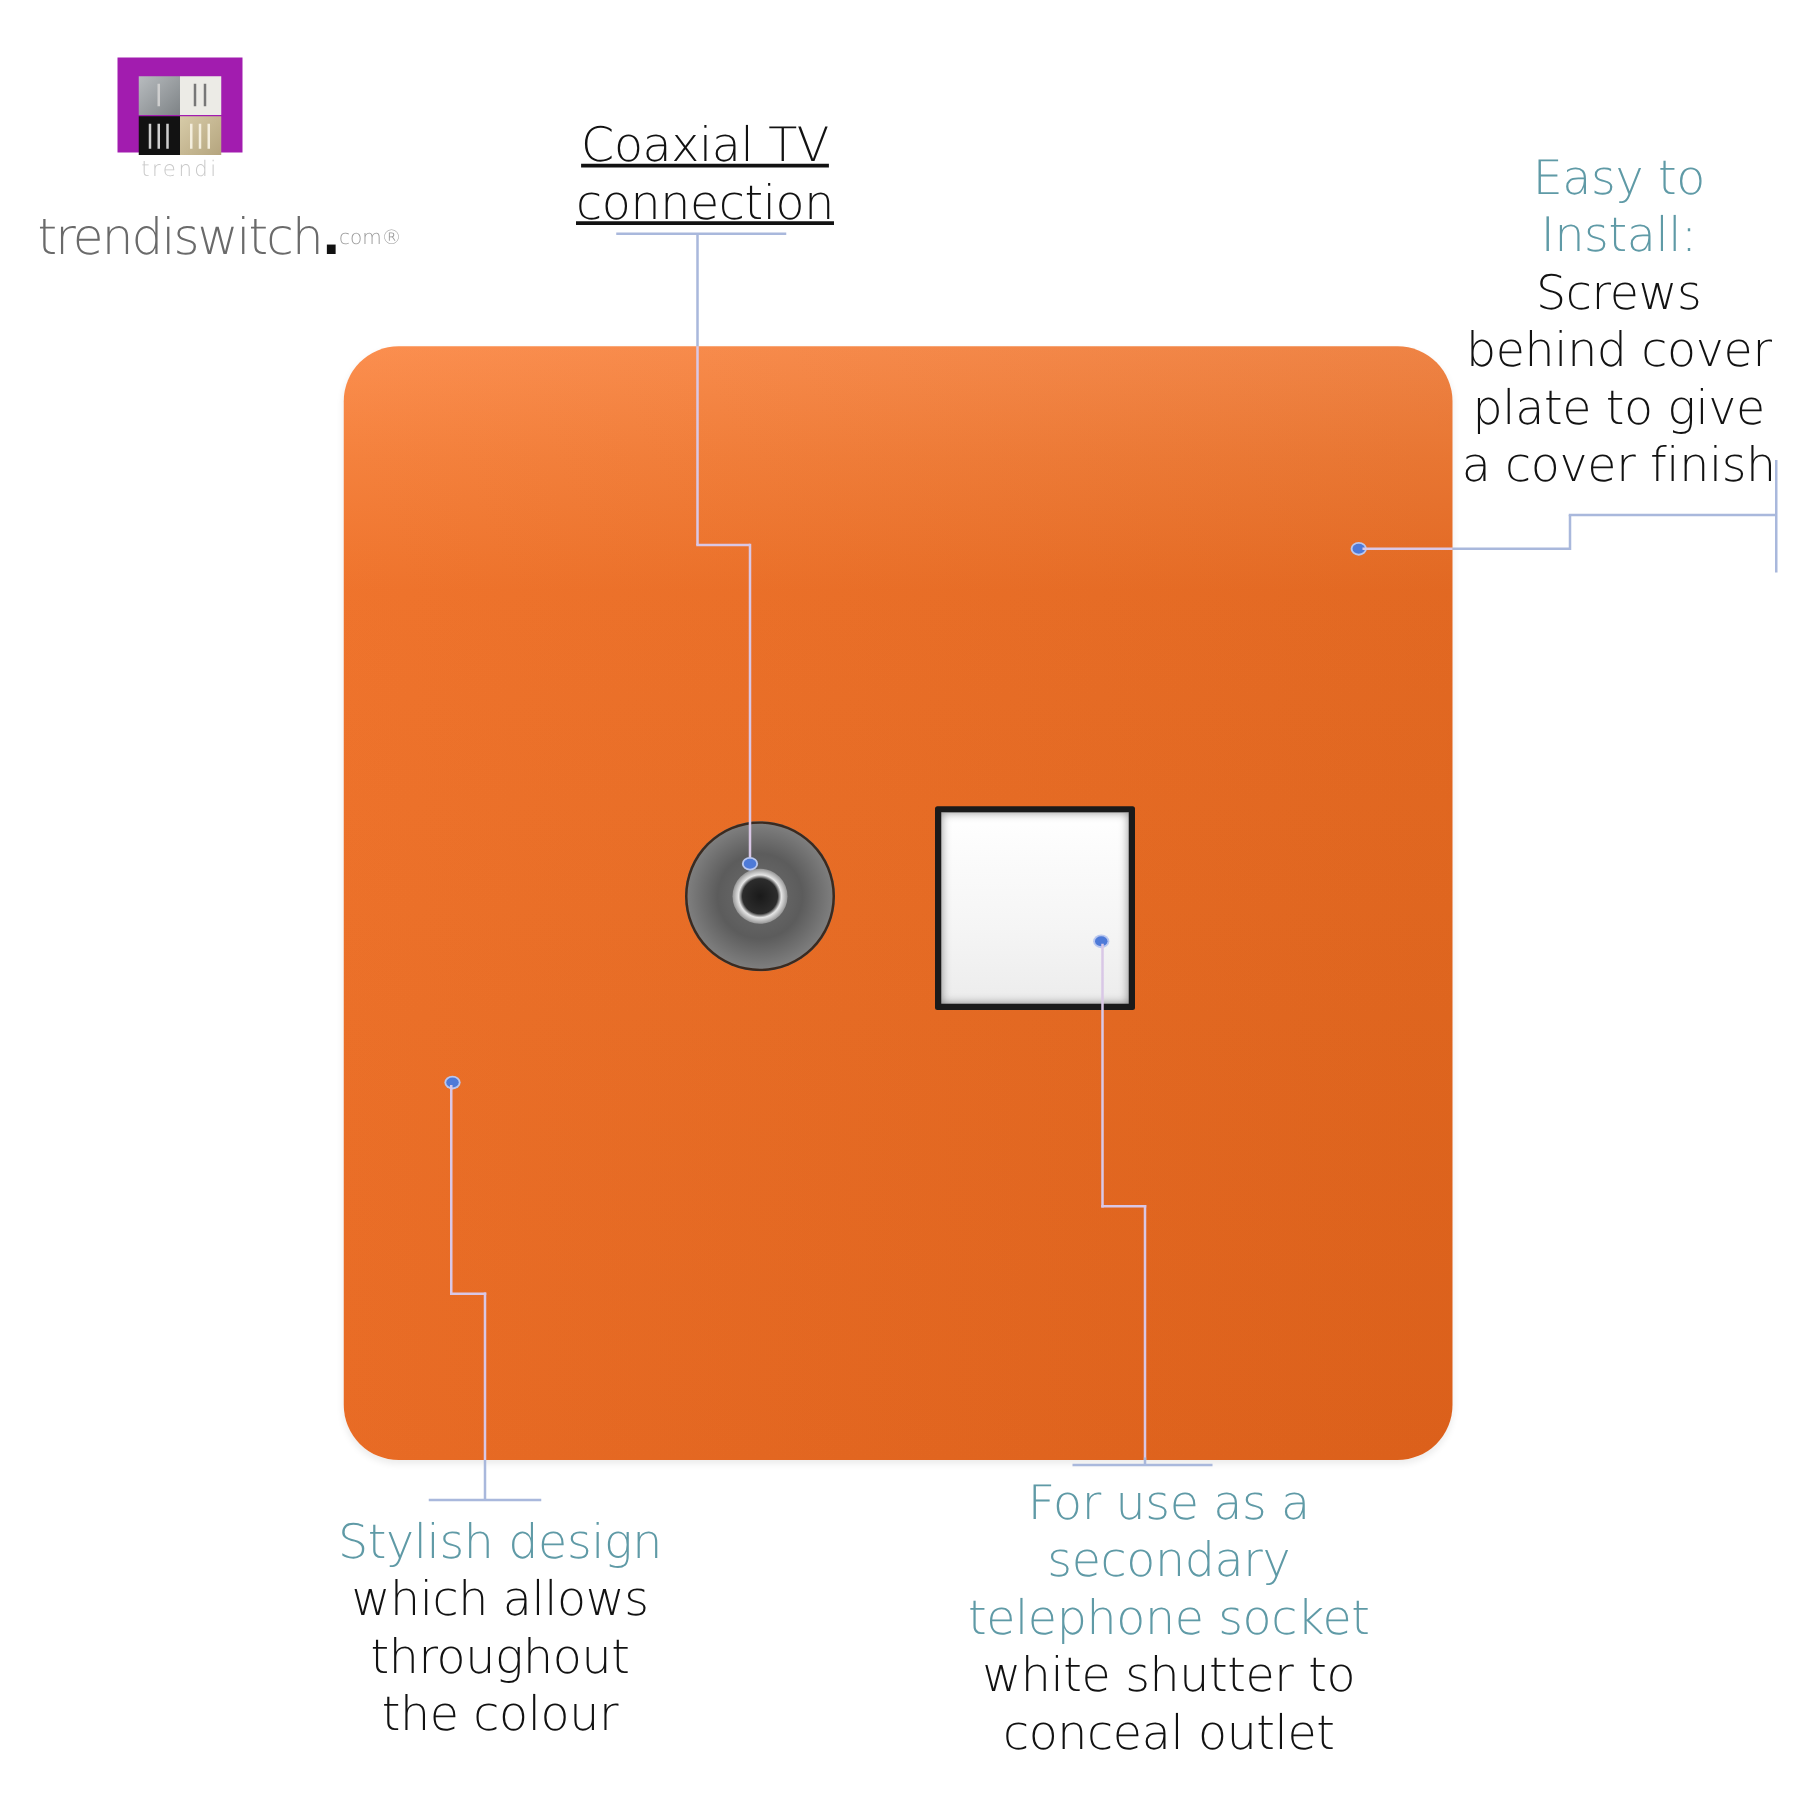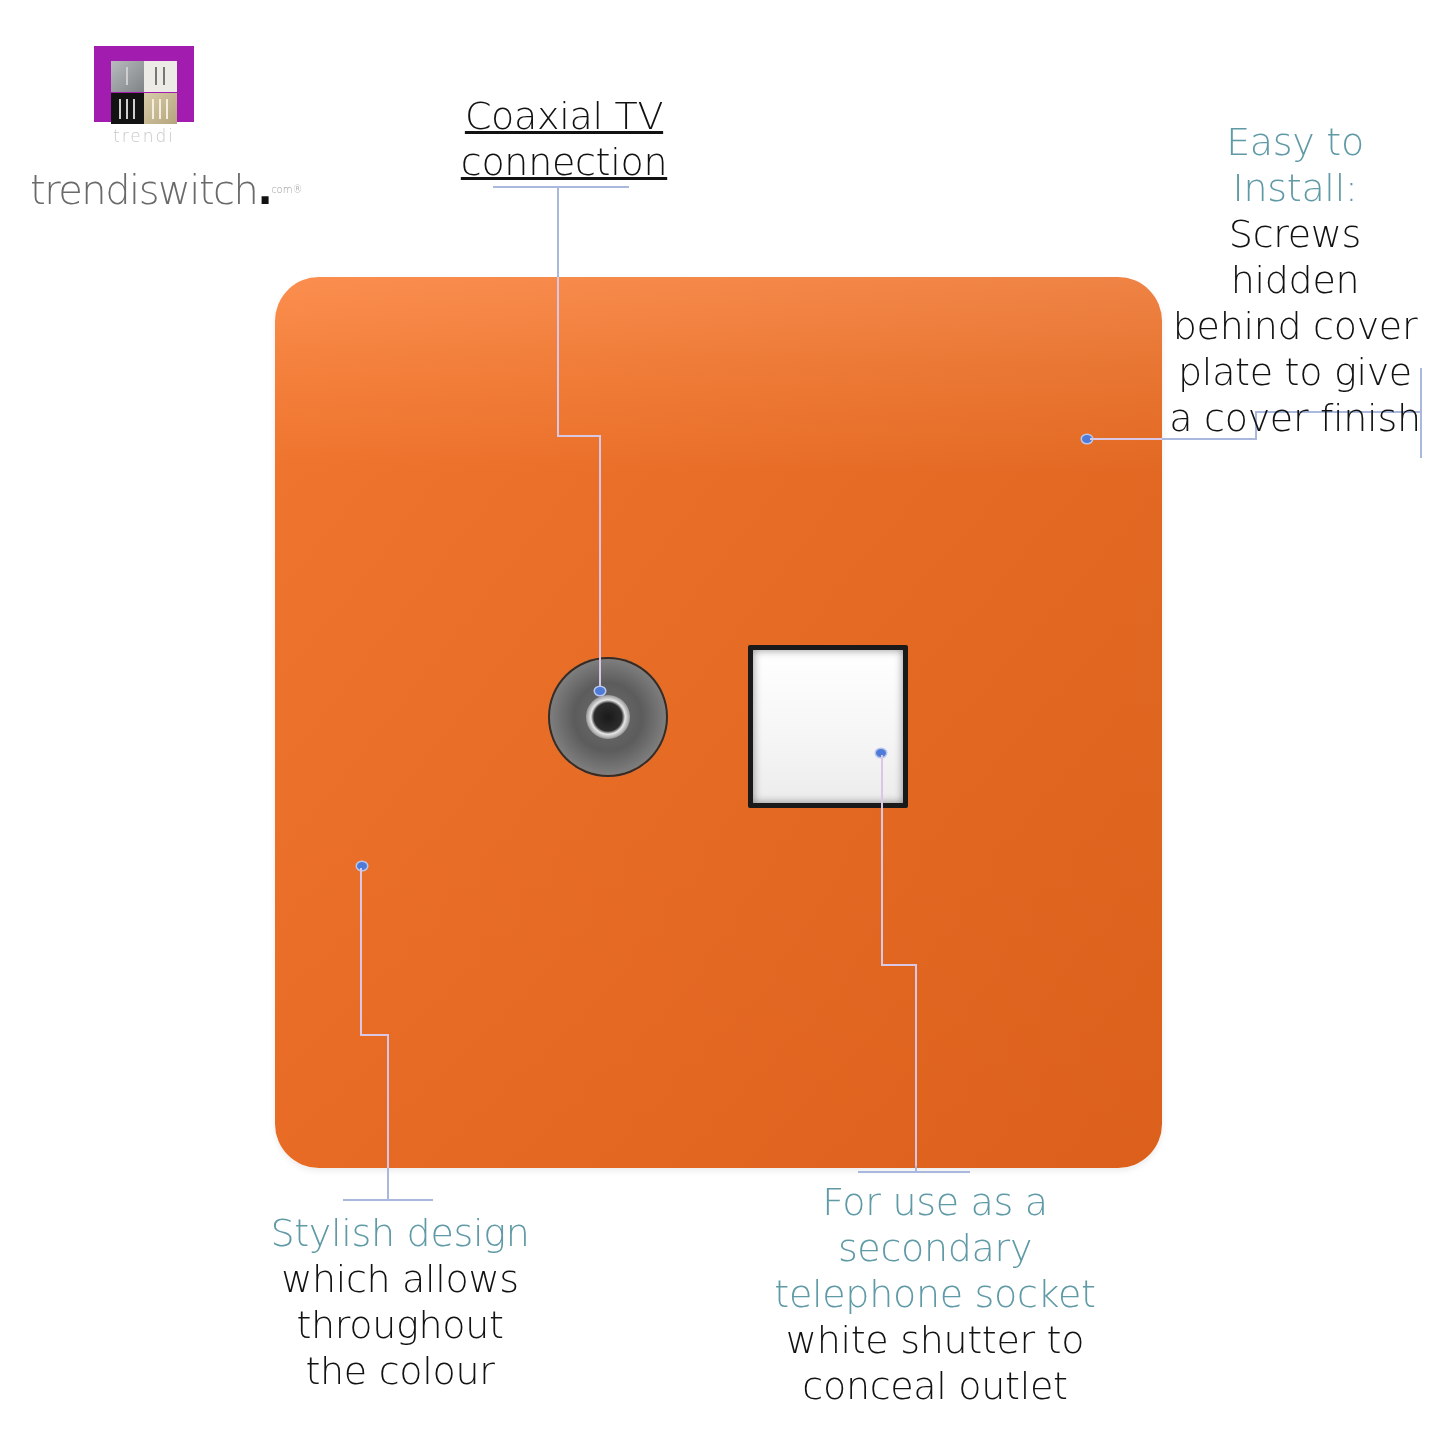--- a/index.html
+++ b/index.html
@@ -13,21 +13,21 @@
     .t1 { left: 17px; top: 15px; background: linear-gradient(135deg,#b8bcbf,#7e8386); }
     .t2 { left: 50px; top: 15px; background: #ecebe6; }
     .t3 { left: 17px; top: 47px; background: #121212; }
     .t4 { left: 50px; top: 47px; background: linear-gradient(135deg,#d7cba8,#b5a57e); }
     .tick { position: absolute; width: 2px; background: #cfcfcf; }
     .logo-sub { position: absolute; left: 0; right: 0; top: 80px; text-align: center;
                 color: #c8c8c8; font-size: 17px; letter-spacing: 2px; font-family: "DejaVu Sans", sans-serif; font-weight: 300; }
     .brand { left: 30px; top: 166px; font-size: 40px; color: #6a6a6a; letter-spacing: -1.5px;
              font-family: "DejaVu Sans", sans-serif; font-weight: 200; line-height: 48px; }
     .brand .dot { color: #111; font-weight: bold; }
-    .brand .com { font-size: 10px; color: #999; vertical-align: top; letter-spacing: 0; }
+    .brand .com { font-size: 16px; color: #999; vertical-align: top; letter-spacing: 0; }
 
     
     .plate { left: 275px; top: 277px; width: 887px; height: 891px; border-radius: 44px;
              background: linear-gradient(180deg, #fb8a48 0%, #f47c35 10%, #ee6e24 22%, #ea6a20 60%, #e7651c 100%);
              box-shadow: 0 3px 6px rgba(0,0,0,0.08); }
     .plate::after { content:""; position:absolute; inset:0; border-radius:44px;
                     background: linear-gradient(90deg, rgba(255,255,255,0.04), rgba(0,0,0,0.05)); }
 
     
     .coax { left: 548px; top: 657px; width: 120px; height: 120px; border-radius: 50%;
@@ -120,21 +120,20 @@
 
 <div class="callout" style="left:430px;top:93px;width:268px;text-decoration:underline;">
   <div>Coaxial TV</div>
   <div>connection</div>
 </div>
 
 <div class="callout" style="left:1160px;top:89px;width:270px;margin-top:30px;">
   <div class="teal">Easy to</div>
   <div class="teal">Install:</div>
   <div>Screws</div>
-  <div>hidden</div>
   <div>behind cover</div>
   <div>plate to give</div>
   <div>a cover finish</div>
 </div>
 
 <div class="callout" style="left:260px;top:1210px;width:280px;">
   <div class="teal">Stylish design</div>
   <div>which allows</div>
   <div>throughout</div>
   <div>the colour</div>

